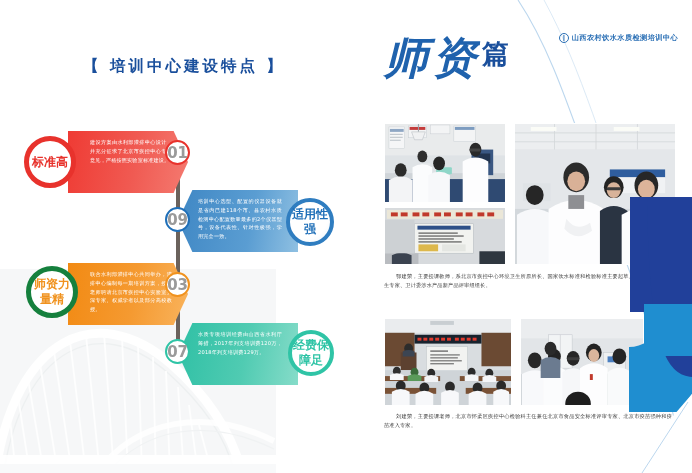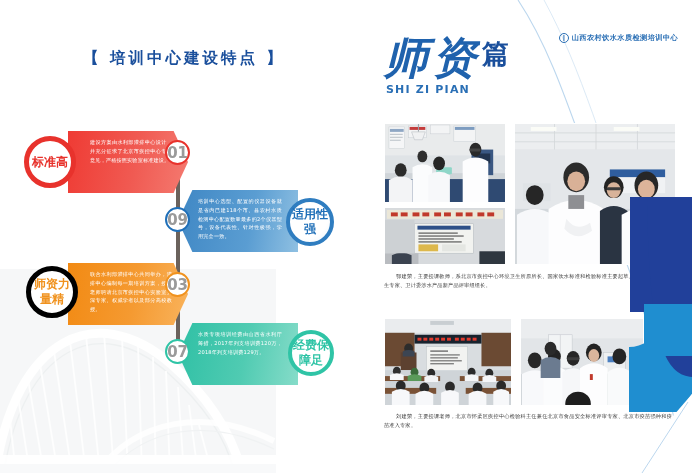--- a/index.html
+++ b/index.html
@@ -12,21 +12,21 @@
   .page{position:absolute;inset:0;overflow:hidden;background:#fff;}
 
   
   .left-panel{position:absolute;left:0;top:0;width:368px;height:473px;overflow:hidden;}
 
   
   .bridge-wm{position:absolute;left:-14px;bottom:-6px;width:290px;height:210px;opacity:.5;}
   .bridge-wm svg{display:block;}
 
   .left-title{
-    position:absolute;left:0;top:48px;width:368px;text-align:center;
+    position:absolute;left:0;top:56px;width:368px;text-align:center;
     font-size:15.5px;font-weight:bold;color:#1a4f9c;letter-spacing:3px;
     white-space:nowrap;
   }
 
   
   .spine{position:absolute;left:176px;top:150px;width:4px;height:205px;background:#6b625c;border-radius:2px;}
 
   .num{
     position:absolute;width:25px;height:25px;border-radius:50%;
     background:#fff;border:2.4px solid #ccc;box-sizing:border-box;
@@ -71,21 +71,21 @@
   .banner1 .shape{background:linear-gradient(100deg,#ef3b34 0%,#f05a52 55%,#f47a70 100%);}
   .pill1{left:24px;top:136px;width:52px;height:52px;border:5px solid #e8322c;color:#e8322c;}
   
   .banner2{left:178px;top:190px;}
   .banner2 .shape{background:linear-gradient(100deg,#3f87c4 0%,#5a9dd2 60%,#8fc0e2 100%);}
   .pill2{left:286px;top:198px;width:48px;height:48px;border:4.5px solid #2f7dc0;color:#1f6fb8;
          background:radial-gradient(circle at 40% 35%,#fff 62%,#eaf3fb 100%);}
   
   .banner3{left:68px;top:263px;}
   .banner3 .shape{background:linear-gradient(100deg,#f28a13 0%,#f59a31 55%,#f9b35c 100%);}
-  .pill3{left:26px;top:266px;width:52px;height:52px;border:5px solid #000000;color:#f0921e;}
+  .pill3{left:26px;top:266px;width:52px;height:52px;border:5px solid #15803d;color:#f0921e;}
   
   .banner4{left:178px;top:323px;}
   .banner4 .shape{background:linear-gradient(100deg,#2fc0a5 0%,#50cbb2 55%,#86dcc9 100%);}
   .pill4{left:288px;top:330px;width:46px;height:46px;border:4.5px solid #2fc4a6;color:#2fc4a6;}
 
   
   .right-panel{position:absolute;left:368px;top:0;width:324px;height:473px;overflow:hidden;}
 
   .thin-curve{position:absolute;left:0;top:0;width:324px;height:473px;pointer-events:none;}
 
@@ -219,21 +219,20 @@
     <div class="brand">
       <span class="brand-logo"></span>
       <span>山西农村饮水水质检测培训中心</span>
     </div>
 
     <div class="sec-title">
       <div style="display:flex;align-items:flex-start;">
         <span class="cn-cursive">师资</span>
         <span class="cn-block">篇</span>
       </div>
-      <div class="pinyin">SHI ZI PIAN</div>
     </div>
 
     <div class="photo" style="left:16px;top:123px;width:122px;height:80px;">
       <svg class="ph-in" viewBox="0 0 122 80" preserveAspectRatio="none">
         <rect width="122" height="80" fill="#dfe3e6"></rect>
         <rect x="0" y="0" width="122" height="32" fill="#e9ebec"></rect>
 
         <rect x="4" y="3" width="16" height="22" fill="#f5f6f7" stroke="#c9ced2" stroke-width=".5"></rect>
         <rect x="5" y="5" width="14" height="3" fill="#8fa7c4"></rect>
         <g fill="#b9c0c7">

